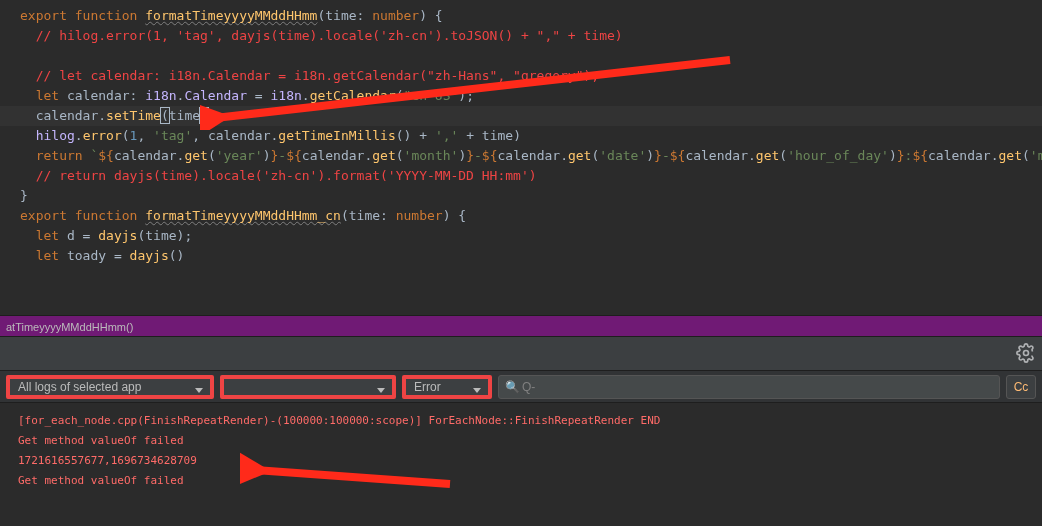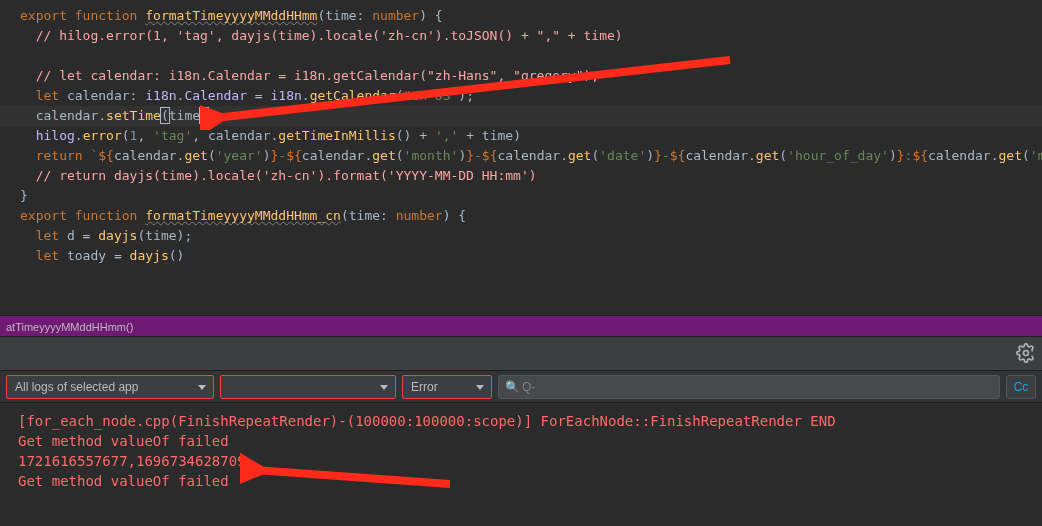--- a/index.html
+++ b/index.html
@@ -23,21 +23,21 @@
     white-space:pre;
     line-height:20px;
   }
   .line { padding-left:20px; }
   .kw { color:#cc7832; }
   .fn { color:#ffc66d; }
   .param { color:#a9b7c6; }
   .type { color:#c4b5fd; }
   .str { color:#6a8759; }
   .num { color:#6897bb; }
-  .cmt { color:#fca5a5; }
+  .cmt { color:#ef4444; }
   .op { color:#a9b7c6; }
   .hl-line { background:#323232; }
   .paren-match { border:1px solid #a9b7c6; margin:-1px; }
   .wave { text-decoration: underline wavy #808080 1px; text-decoration-skip-ink:none; }
   .dot { color:#a9b7c6; }
   .breadcrumb {
     height:22px;
     background:#701a75;
     border-top:1px solid #1e1e1e;
     border-bottom:1px solid #1e1e1e;
@@ -66,21 +66,21 @@
     display:flex;
     align-items:center;
     gap:6px;
     padding:0 6px;
     font-family:sans-serif;
     font-size:12px;
     color:#bbbbbb;
   }
   .combo {
     background:#3c3f41;
-    border:1px solid #ef4444;
+    border:4px solid #ef4444;
     color:#bbbbbb;
     height:24px;
     padding:0 22px 0 8px;
     position:relative;
     display:flex;
     align-items:center;
     border-radius:2px;
   }
   .combo::after {
     content:'';
@@ -104,27 +104,27 @@
     padding:0 6px;
     color:#808080;
   }
   .search-box .mag { margin-right:2px; font-size:12px; }
   .cc-btn {
     width:30px;height:24px;
     background:#3c3f41;
     border:1px solid #555;
     border-radius:3px;
     display:flex;align-items:center;justify-content:center;
-    color:#0ea5e9;
+    color:#fdba74;
   }
   .log-output {
     background:#2b2b2b;
     padding:8px 0 0 18px;
     font-family:'Menlo','Consolas',monospace;
-    font-size:14px;
+    font-size:11px;
     line-height:20px;
   }
   .log-line { color:#ff6b68; white-space:pre; }
   
   .arrow {
     position:absolute;
     pointer-events:none;
   }
 </style>
 </head>

